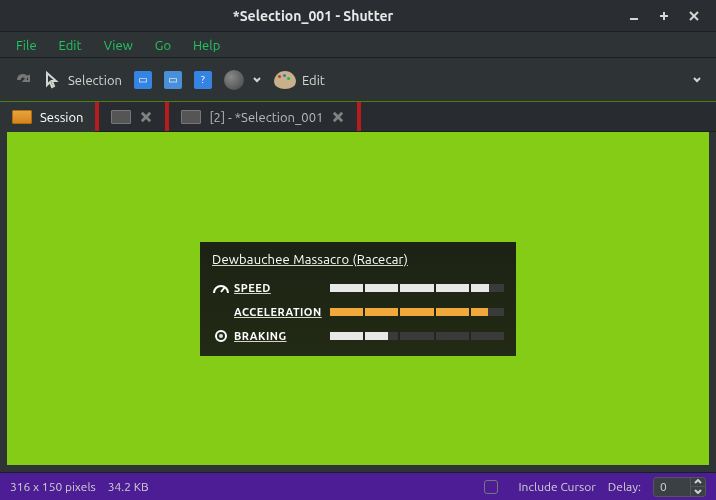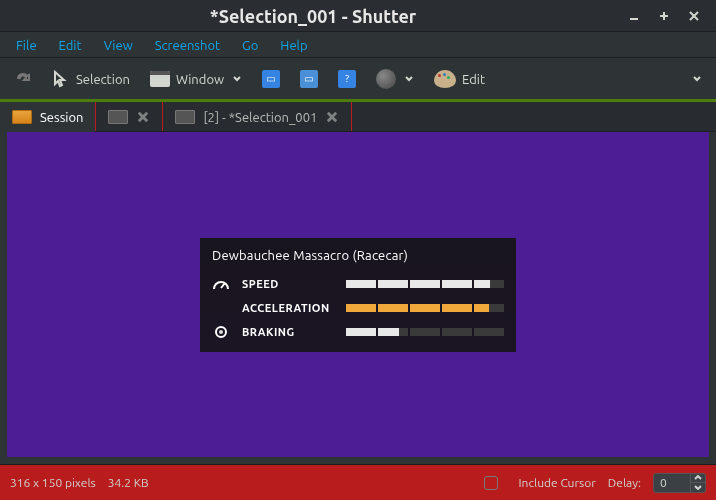--- a/index.html
+++ b/index.html
@@ -1,65 +1,65 @@
 <!DOCTYPE html>
 <html><head>
 <meta charset="utf-8">
 <style>
 * { margin: 0; padding: 0; box-sizing: border-box; font-family: "Ubuntu", "Segoe UI", sans-serif; }
 body { width: 716px; height: 500px; background: #2e3436; color: #d3d7cf; font-size: 13px; overflow: hidden; display: flex; flex-direction: column; }
 
 .titlebar { height: 32px; background: #2a2e32; display: flex; align-items: center; padding: 0 10px; border-bottom: 1px solid #1c1f22; }
-.titlebar .title { flex: 1; text-align: center; font-weight: 600; color: #e8e8e8; font-size: 18px; }
+.titlebar .title { flex: 1; text-align: center; font-weight: 600; color: #e8e8e8; font-size: 14px; }
 .titlebar .wbtn { width: 24px; height: 24px; display: flex; align-items: center; justify-content: center; margin-left: 6px; color: #d3d7cf; cursor: pointer; }
 .titlebar .wbtn svg { width: 12px; height: 12px; }
 
 .menubar { height: 26px; background: #2e3436; display: flex; align-items: center; padding: 0 6px; gap: 2px; border-bottom: 1px solid #1c1f22; }
-.menubar .mitem { padding: 3px 10px; color: #0ea5e9; cursor: pointer; border-radius: 3px; text-align: center; }
-
-.toolbar { height: 44px; background: #2e3436; display: flex; align-items: center; padding: 0 8px; gap: 8px; border-bottom: 3px solid #4d7c0f; }
+.menubar .mitem { padding: 3px 10px; color: #22c55e; cursor: pointer; border-radius: 3px; text-align: center; }
+
+.toolbar { height: 44px; background: #2e3436; display: flex; align-items: center; padding: 0 8px; border-bottom: 1px solid #4d7c0f; }
 .tbtn { display: flex; align-items: center; gap: 6px; padding: 4px 6px; border-radius: 4px; color: #d3d7cf; cursor: pointer; }
 .tbtn .drop { margin-left: 2px; }
 .ticon { width: 18px; height: 18px; display: flex; align-items: center; justify-content: center; }
 .ticon.desktop { width: 20px; height: 16px; background: #3584e4; border-radius: 2px; }
 .ticon.window { width: 20px; height: 16px; background: #d3d7cf; border-radius: 2px; position: relative; }
 .ticon.window::before { content: ""; position: absolute; top: 0; left: 0; right: 0; height: 4px; background: #555; border-radius: 2px 2px 0 0; }
 .smallicon { width: 18px; height: 18px; border-radius: 2px; display:flex;align-items:center;justify-content:center;font-size:10px;color:#fff;}
 .blue1 { background: #3584e4; }
 .blue2 { background: #4a90d9; }
 .help { background: #3584e4; }
 .circle { width: 20px; height: 20px; border-radius: 50%; background: radial-gradient(circle at 35% 35%, #888, #444); }
 .palette { width: 22px; height: 18px; border-radius: 50% 50% 50% 50% / 60% 60% 40% 40%; background: #c8b08a; position: relative; }
 .palette::before { content: ""; position: absolute; left: 4px; top: 4px; width: 3px; height: 3px; border-radius: 50%; background: #c0392b; box-shadow: 5px -1px 0 #2980b9, 9px 2px 0 #27ae60; }
 .spacer { flex: 1; }
 .chev { width: 10px; height: 10px; }
 
 .tabbar { height: 30px; background: #282c30; display: flex; align-items: stretch; border-bottom: 1px solid #1c1f22; }
-.tab { display: flex; align-items: center; gap: 8px; padding: 0 12px; border-right: 1px solid #b91c1c; color: #b8bcb8; cursor: pointer; position: relative; }
+.tab { display: flex; align-items: center; gap: 8px; padding: 0 12px; border-right: 4px solid #b91c1c; color: #b8bcb8; cursor: pointer; position: relative; }
 .tab.active { background: #2e3436; color: #fff; }
 .tab .thumb { width: 20px; height: 14px; background: #555; border: 1px solid #777; border-radius: 1px; }
 .tab .thumb.session { background: linear-gradient(#e8a33d,#d6841a); border-color: #b06a10; }
 .tab .close { width: 14px; height: 14px; opacity: .6; }
 .tab.active::before { content: ""; position: absolute; left: 0; right: 0; bottom: -1px; height: 2px; background: #2e3436; }
 
-.canvas { flex: 1; background: #4c1d95; display: flex; align-items: center; justify-content: center; border: 7px solid #2e3436; border-top: none; }
+.canvas { flex: 1; background: #84cc16; display: flex; align-items: center; justify-content: center; border: 7px solid #2e3436; border-top: none; text-decoration: underline; }
 .card { width: 316px; background: linear-gradient(180deg, rgba(20,20,20,.92), rgba(20,20,20,.88)); color: #fff; font-size: 12px; padding: 10px 12px 8px; position: relative; }
 .card::before { content:""; position:absolute; inset:0; background: linear-gradient(110deg, rgba(200,90,20,.15) 20%, rgba(200,90,20,.35) 45%, rgba(60,60,60,.1) 70%); z-index:-1;}
 .card-title { font-size: 13px; margin-bottom: 10px; letter-spacing: .2px; }
-.stat { display: flex; align-items: center; gap: 12px; height: 24px; }
+.stat { display: flex; align-items: center; gap: 4px; height: 24px; }
 .stat .sicon { width: 18px; height: 14px; display:flex;align-items:center;justify-content:center; }
 .stat .label { width: 92px; font-weight: 600; font-size: 11px; letter-spacing: .5px; }
 .bar { flex: 1; height: 8px; display: flex; gap: 2px; }
 .seg { flex: 1; background: #3a3a3a; }
 .seg.on { background: #e8e8e8; }
 .seg.ony { background: #f2a93b; }
 .seg.part { background: linear-gradient(to right, #e8e8e8 55%, #3a3a3a 55%); }
 .seg.party { background: linear-gradient(to right, #f2a93b 50%, #3a3a3a 50%); }
 
-.statusbar { height: 36px; background: #b91c1c; border-top: 1px solid #1c1f22; display: flex; align-items: center; padding: 0 10px; gap: 12px; font-size: 12px; color: #cfd3cf; }
+.statusbar { height: 28px; background: #4c1d95; border-top: 1px solid #1c1f22; display: flex; align-items: center; padding: 0 10px; gap: 12px; font-size: 12px; color: #cfd3cf; }
 .statusbar .spacer { flex: 1; }
 .check { width: 14px; height: 14px; border: 1px solid #777; border-radius: 3px; display:inline-block; }
 .spin { display: flex; align-items: center; border: 1px solid #555; border-radius: 3px; background: #3a4044; }
 .spin input { width: 36px; background: transparent; border: none; color: #d3d7cf; padding: 2px 6px; font-size: 12px; outline: none; }
 .spin .arrows { display: flex; flex-direction: column; border-left: 1px solid #555; }
 .spin .arrows div { width: 14px; height: 9px; display:flex;align-items:center;justify-content:center; cursor:pointer;}
 .spin .arrows div:first-child { border-bottom: 1px solid #555; }
 
 svg { stroke: currentColor; fill: none; stroke-width: 2; }
 </style>
@@ -84,47 +84,39 @@
         <line x1="2" y1="2" x2="10" y2="10"></line>
         <line x1="10" y1="2" x2="2" y2="10"></line>
       </svg>
     </div>
 </div>
 
 <div class="menubar">
   <div class="mitem">File</div>
   <div class="mitem">Edit</div>
   <div class="mitem">View</div>
-  <div class="mitem">Screenshot</div>
   <div class="mitem">Go</div>
   <div class="mitem">Help</div>
 </div>
 
 <div class="toolbar">
   <div class="tbtn">
     <span class="ticon">
         <svg viewBox="0 0 18 18">
           <path d="M4 9a5 5 0 0 1 9-3l2-1v5h-5l2-2a3 3 0 0 0-6 1" stroke="#777"></path>
         </svg>
       </span>
   </div>
   <div class="tbtn">
     <span class="ticon">
         <svg viewBox="0 0 18 18" fill="#fff" stroke="none">
           <path d="M3 2l0 12 3-3 2 5 2-1-2-5 4 0z"></path>
         </svg>
       </span>
     <span>Selection</span>
-  </div>
-  <div class="tbtn">
-    <span class="ticon window"></span>
-    <span>Window</span>
-    <svg class="chev drop" viewBox="0 0 10 10">
-        <path d="M2 3l3 3 3-3"></path>
-      </svg>
   </div>
   <div class="tbtn">
       <span class="smallicon blue1">▭</span>
     </div>
   <div class="tbtn">
       <span class="smallicon blue2">▭</span>
     </div>
   <div class="tbtn">
       <span class="smallicon help">?</span>
     </div>

